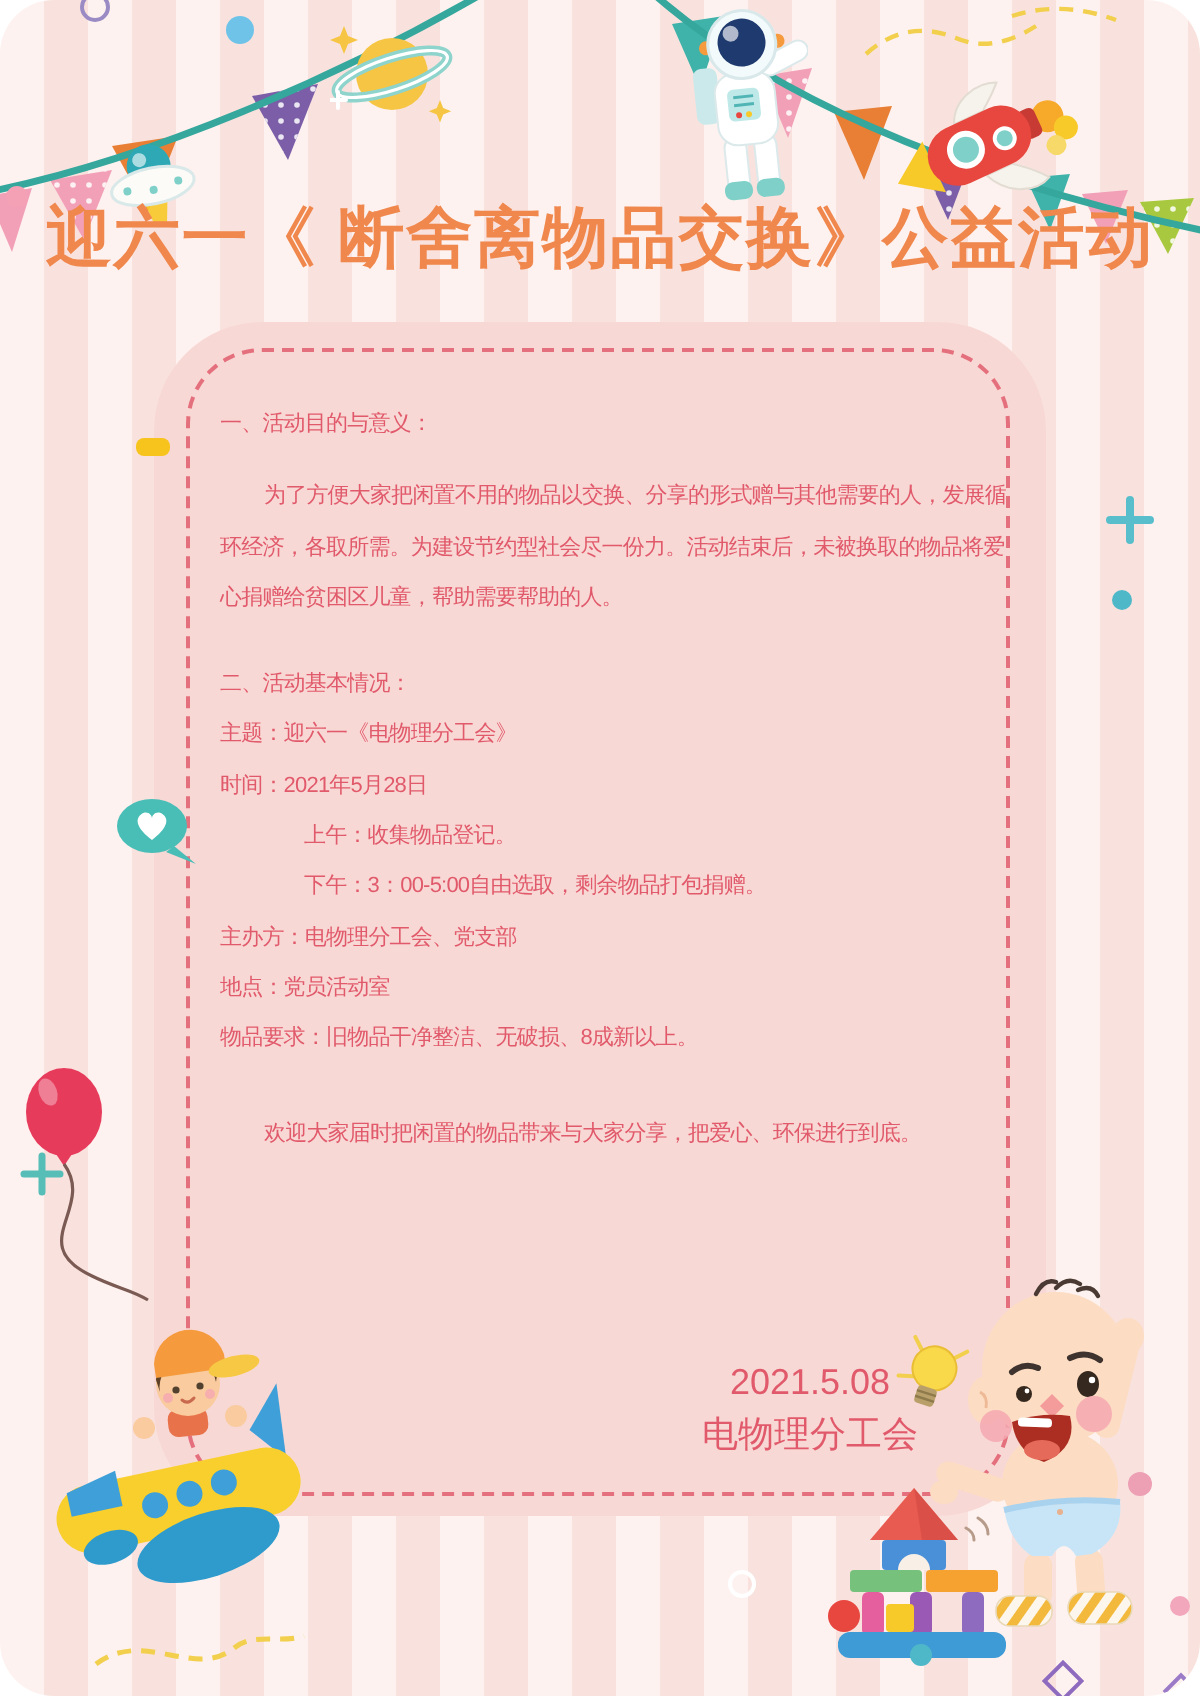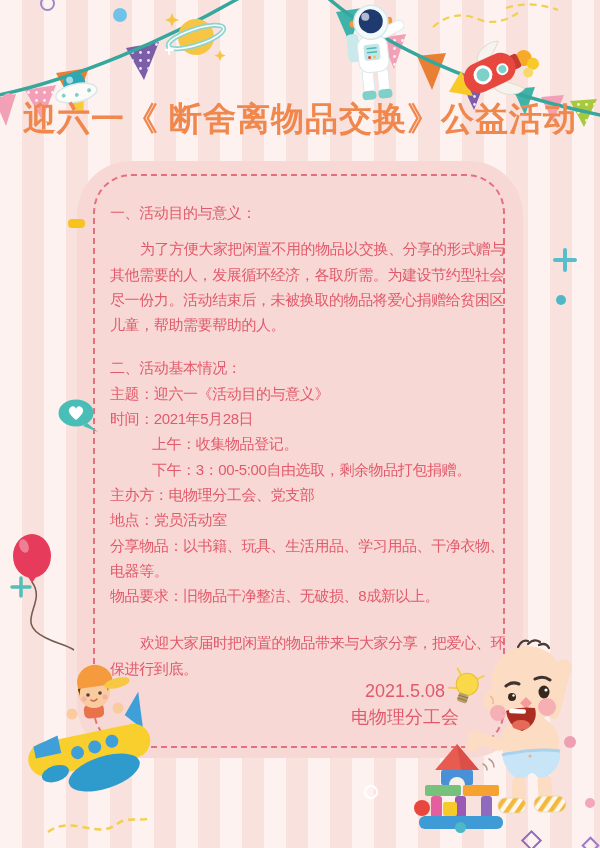--- a/index.html
+++ b/index.html
@@ -2,40 +2,41 @@
 <html style="--t-title: #F0874D; --t-text: #E15A6B; --t-panel: #F8D8D5; --t-dash: #E5707D; --t-stripeLight: #FDF2EF; --t-stripeDark: #F9E2DE; --t-teal: #45B8B0; --t-yellow: #F7C929; --t-balloonRed: #E73B5C;"><head>
 <meta charset="utf-8">
 <style>
   html,body{margin:0;padding:0;}
   .page{
     position:relative; width:600px; height:848px; overflow:hidden;
     font-family:"Liberation Sans", sans-serif;
     background:repeating-linear-gradient(90deg,
       var(--t-stripeLight) 0px, var(--t-stripeLight) 22px,
       var(--t-stripeDark) 22px, var(--t-stripeDark) 44px);
+    border-radius:27px;
   }
   .abs{position:absolute;}
   
   .title{
     position:absolute; top:97px; left:0; width:100%; text-align:center;
     font-size:33px; font-weight:bold; letter-spacing:1px;
     color:var(--t-title); margin:0; white-space:nowrap;
   }
   
   .panel{
     position:absolute; left:77px; top:161px; width:446px; height:597px;
     background:var(--t-panel); border-radius:54px;
   }
   .panel-dash{
     position:absolute; left:16px; right:18px; top:13px; bottom:10px;
     border:2.5px dashed var(--t-dash); border-radius:38px;
   }
   .content{
     position:absolute; left:33px; top:39px; width:398px;
-    color:var(--t-text); font-size:15px; line-height:25.3px; letter-spacing:-0.4px;
+    color:var(--t-text); font-size:11px; line-height:25.3px; letter-spacing:-0.4px;
   }
   .content p, .content div{margin:0;}
   .para{text-indent:2em;}
   .mt1{margin-top:11px !important;}
   .mt2{margin-top:18px !important;}
   .mt3{margin-top:22px !important;}
   .sched{padding-left:42px;}
   .signoff{
     position:absolute; left:208px; top:517px; width:240px; text-align:center;
     color:var(--t-text); font-size:18px; line-height:26px; letter-spacing:0;
@@ -159,27 +160,26 @@
   <div class="dot" style="left:3px;top:93px;width:11px;height:11px;background:#F4A0B5"></div>
 
   <h1 class="title">迎六一《 断舍离物品交换》公益活动</h1>
 
   <div class="panel">
     <div class="panel-dash"></div>
     <div class="content">
       <div>一、活动目的与意义：</div>
       <p class="para mt1">为了方便大家把闲置不用的物品以交换、分享的形式赠与其他需要的人，发展循环经济，各取所需。为建设节约型社会尽一份力。活动结束后，未被换取的物品将爱心捐赠给贫困区儿童，帮助需要帮助的人。</p>
       <div class="mt2">二、活动基本情况：</div>
-      <div>主题：迎六一《活动目的与意义》</div>
+      <div>主题：迎六一《电物理分工会》</div>
       <div>时间：2021年5月28日</div>
       <div class="sched">上午：收集物品登记。</div>
       <div class="sched">下午：3：00-5:00自由选取，剩余物品打包捐赠。</div>
       <div>主办方：电物理分工会、党支部</div>
       <div>地点：党员活动室</div>
-      <div>分享物品：以书籍、玩具、生活用品、学习用品、干净衣物、电器等。</div>
       <div>物品要求：旧物品干净整洁、无破损、8成新以上。</div>
       <p class="para mt3">欢迎大家届时把闲置的物品带来与大家分享，把爱心、环保进行到底。</p>
     </div>
     <div class="signoff">
       <div>2021.5.08</div>
       <div>电物理分工会</div>
     </div>
   </div>
 
   <div class="ydash"></div>

